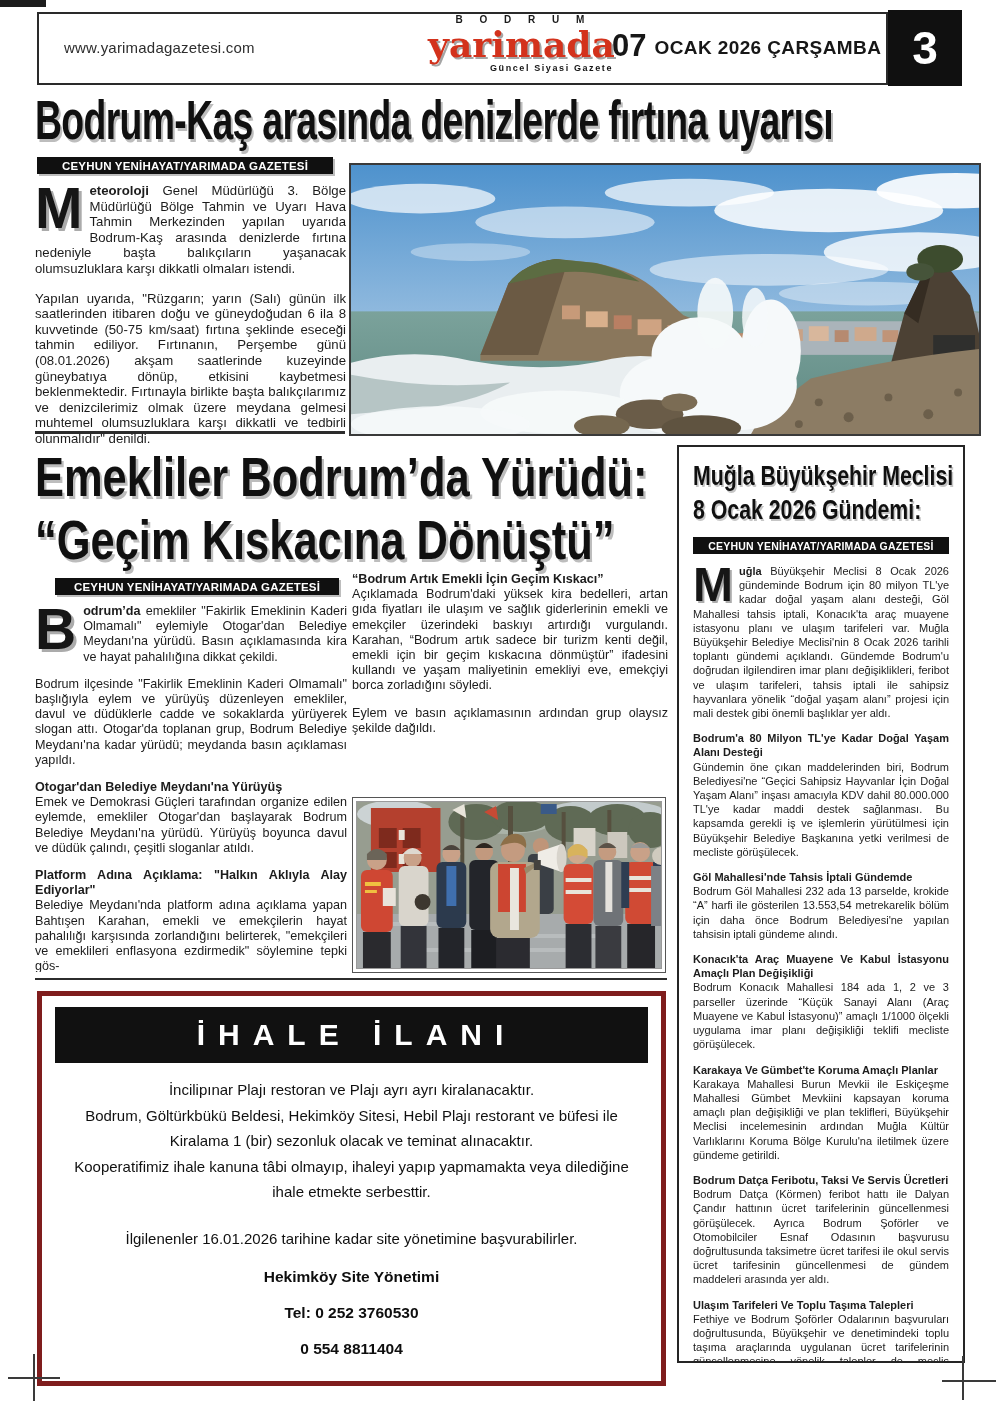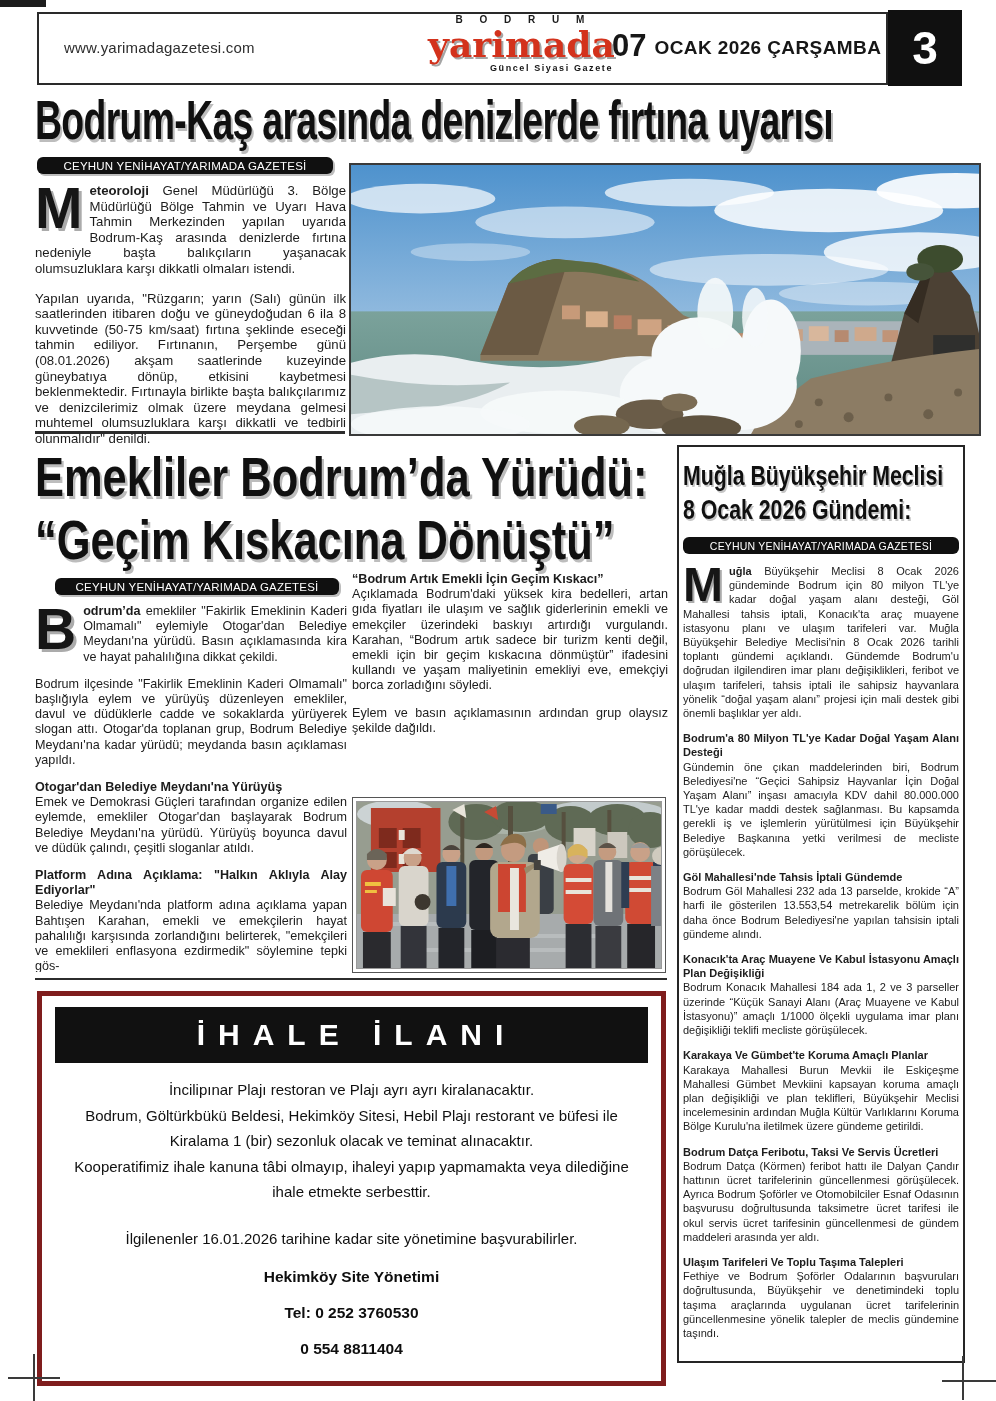--- a/index.html
+++ b/index.html
@@ -23,22 +23,22 @@
            font-size:46px;font-weight:bold;text-align:center;line-height:76px;}
 
   
   .hl{font-weight:bold;color:#101010;white-space:nowrap;transform-origin:0 0;text-shadow:3px 3px 0 #bdbdbd;}
   .hl1{left:35px;top:88px;font-size:55px;letter-spacing:-1px;transform:scaleX(.68);}
   .hl2{left:35px;top:446px;font-size:55px;line-height:63px;transform:scaleX(.79);}
   .hl3{font-size:28px;line-height:34px;font-weight:bold;color:#101010;white-space:nowrap;
        transform:scaleX(.76);transform-origin:0 0;text-shadow:2px 2px 0 #c6c6c6;}
 
   
-  .byline{background:#101010;color:#ffffff;font-weight:normal;font-size:11.5px;text-align:center;
-          padding:3px 0 2px 0;letter-spacing:.2px;box-shadow:2px 2px 0 #bdbdbd;border-radius:6px;}
+  .byline{background:#101010;color:#ffffff;font-weight:bold;font-size:11.5px;text-align:center;
+          padding:3px 0 2px 0;letter-spacing:.2px;box-shadow:2px 2px 0 #bdbdbd;}
   .by1{left:37px;top:157px;width:296px;}
   .by2{left:55px;top:578px;width:284px;}
 
   
   .bt{text-align:justify;color:#1c1c1c;}
   .bt p{margin:0 0 14px 0;}
   .a1{left:35px;top:183px;width:311px;font-size:13.2px;line-height:15.6px;}
   .a2{font-size:12.6px;line-height:15.2px;}
   .a2 p{margin:0 0 12px 0;}
   .a2L{left:35px;top:604px;width:312px;height:368px;overflow:hidden;}
@@ -64,21 +64,21 @@
   .adbox{left:37px;top:991px;width:629px;height:395px;border:5px solid #7f1d1d;box-sizing:border-box;
          background:#fff;text-align:center;overflow:hidden;}
   .ad-titlebar{margin:11px 13px 14px 13px;height:56px;background:#111;color:#fff;}
   .ad-title{font-size:30px;font-weight:bold;letter-spacing:13px;line-height:56px;padding-left:10px;}
   .ad-line{font-size:15px;line-height:25.5px;color:#101010;margin:0 18px;}
   .ad-gap{margin-top:21px;}
   .ad-bold{font-weight:bold;font-size:15.5px;line-height:20px;margin-top:16px;color:#0e0e0e;}
 
   
   .meclis{left:677px;top:445px;width:288px;height:918px;border:2.5px solid #252525;box-sizing:border-box;
-          background:#fff;padding:12px 4px;overflow:hidden;}
+          background:#fff;padding:12px 14px;overflow:hidden;}
   .meclis .byline{margin:10px 0 10px 0;box-shadow:none;font-size:10.5px;padding:3px 0 2px 0;}
   .m-body{font-size:11px;line-height:14.2px;text-align:justify;}
   .m-body p{margin:0 0 11px 0;}
 
   
   .crop{background:#3a3a3a;}
 </style>
 </head>
 <body>
 

